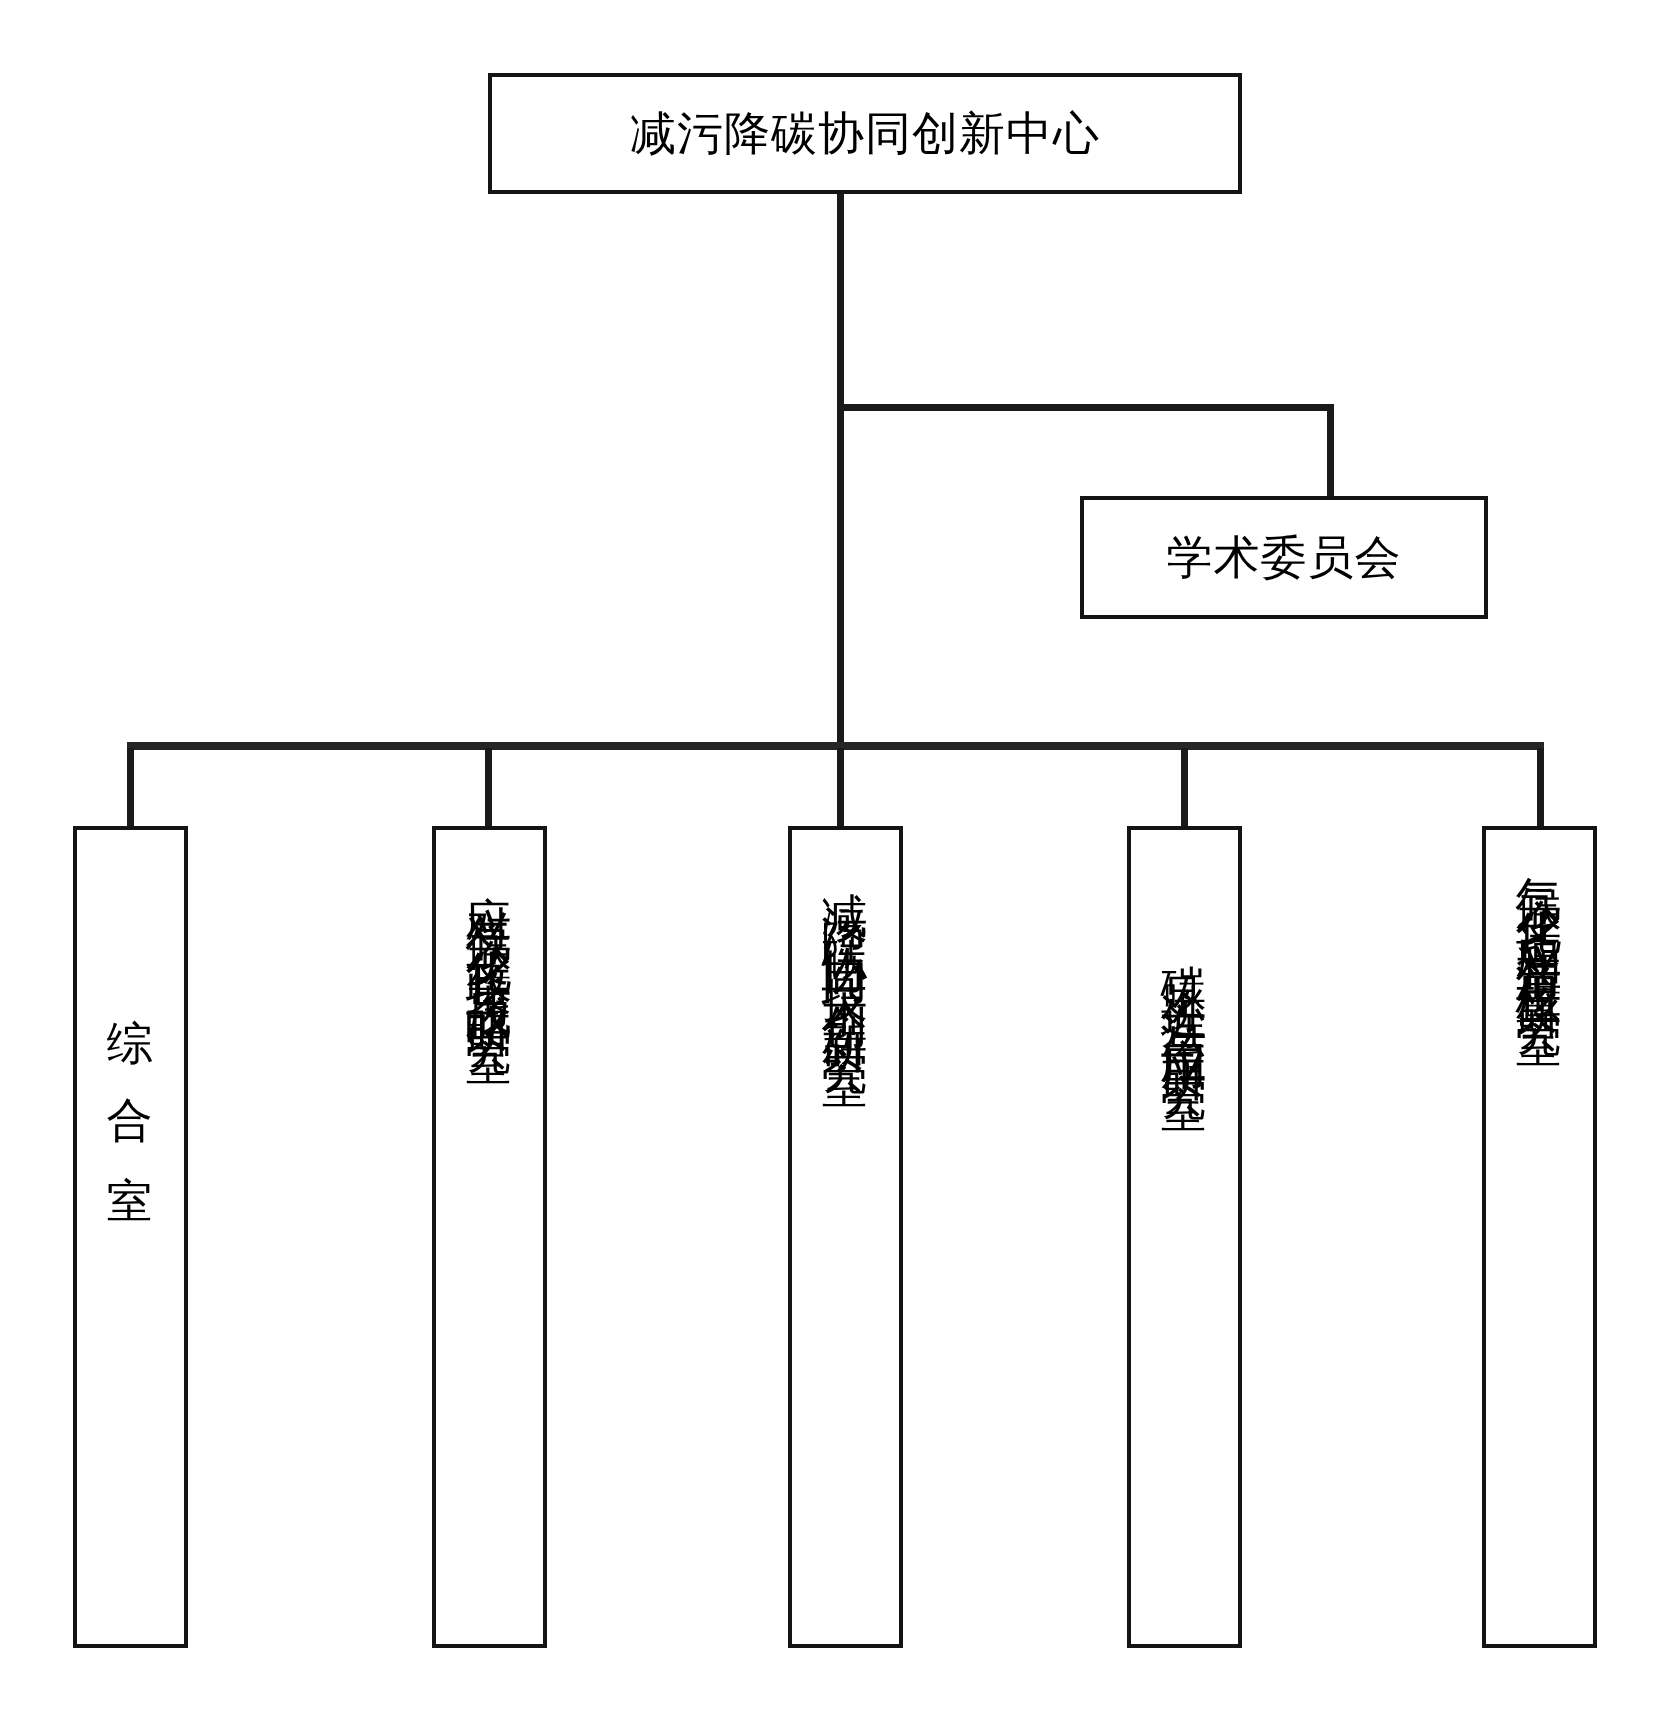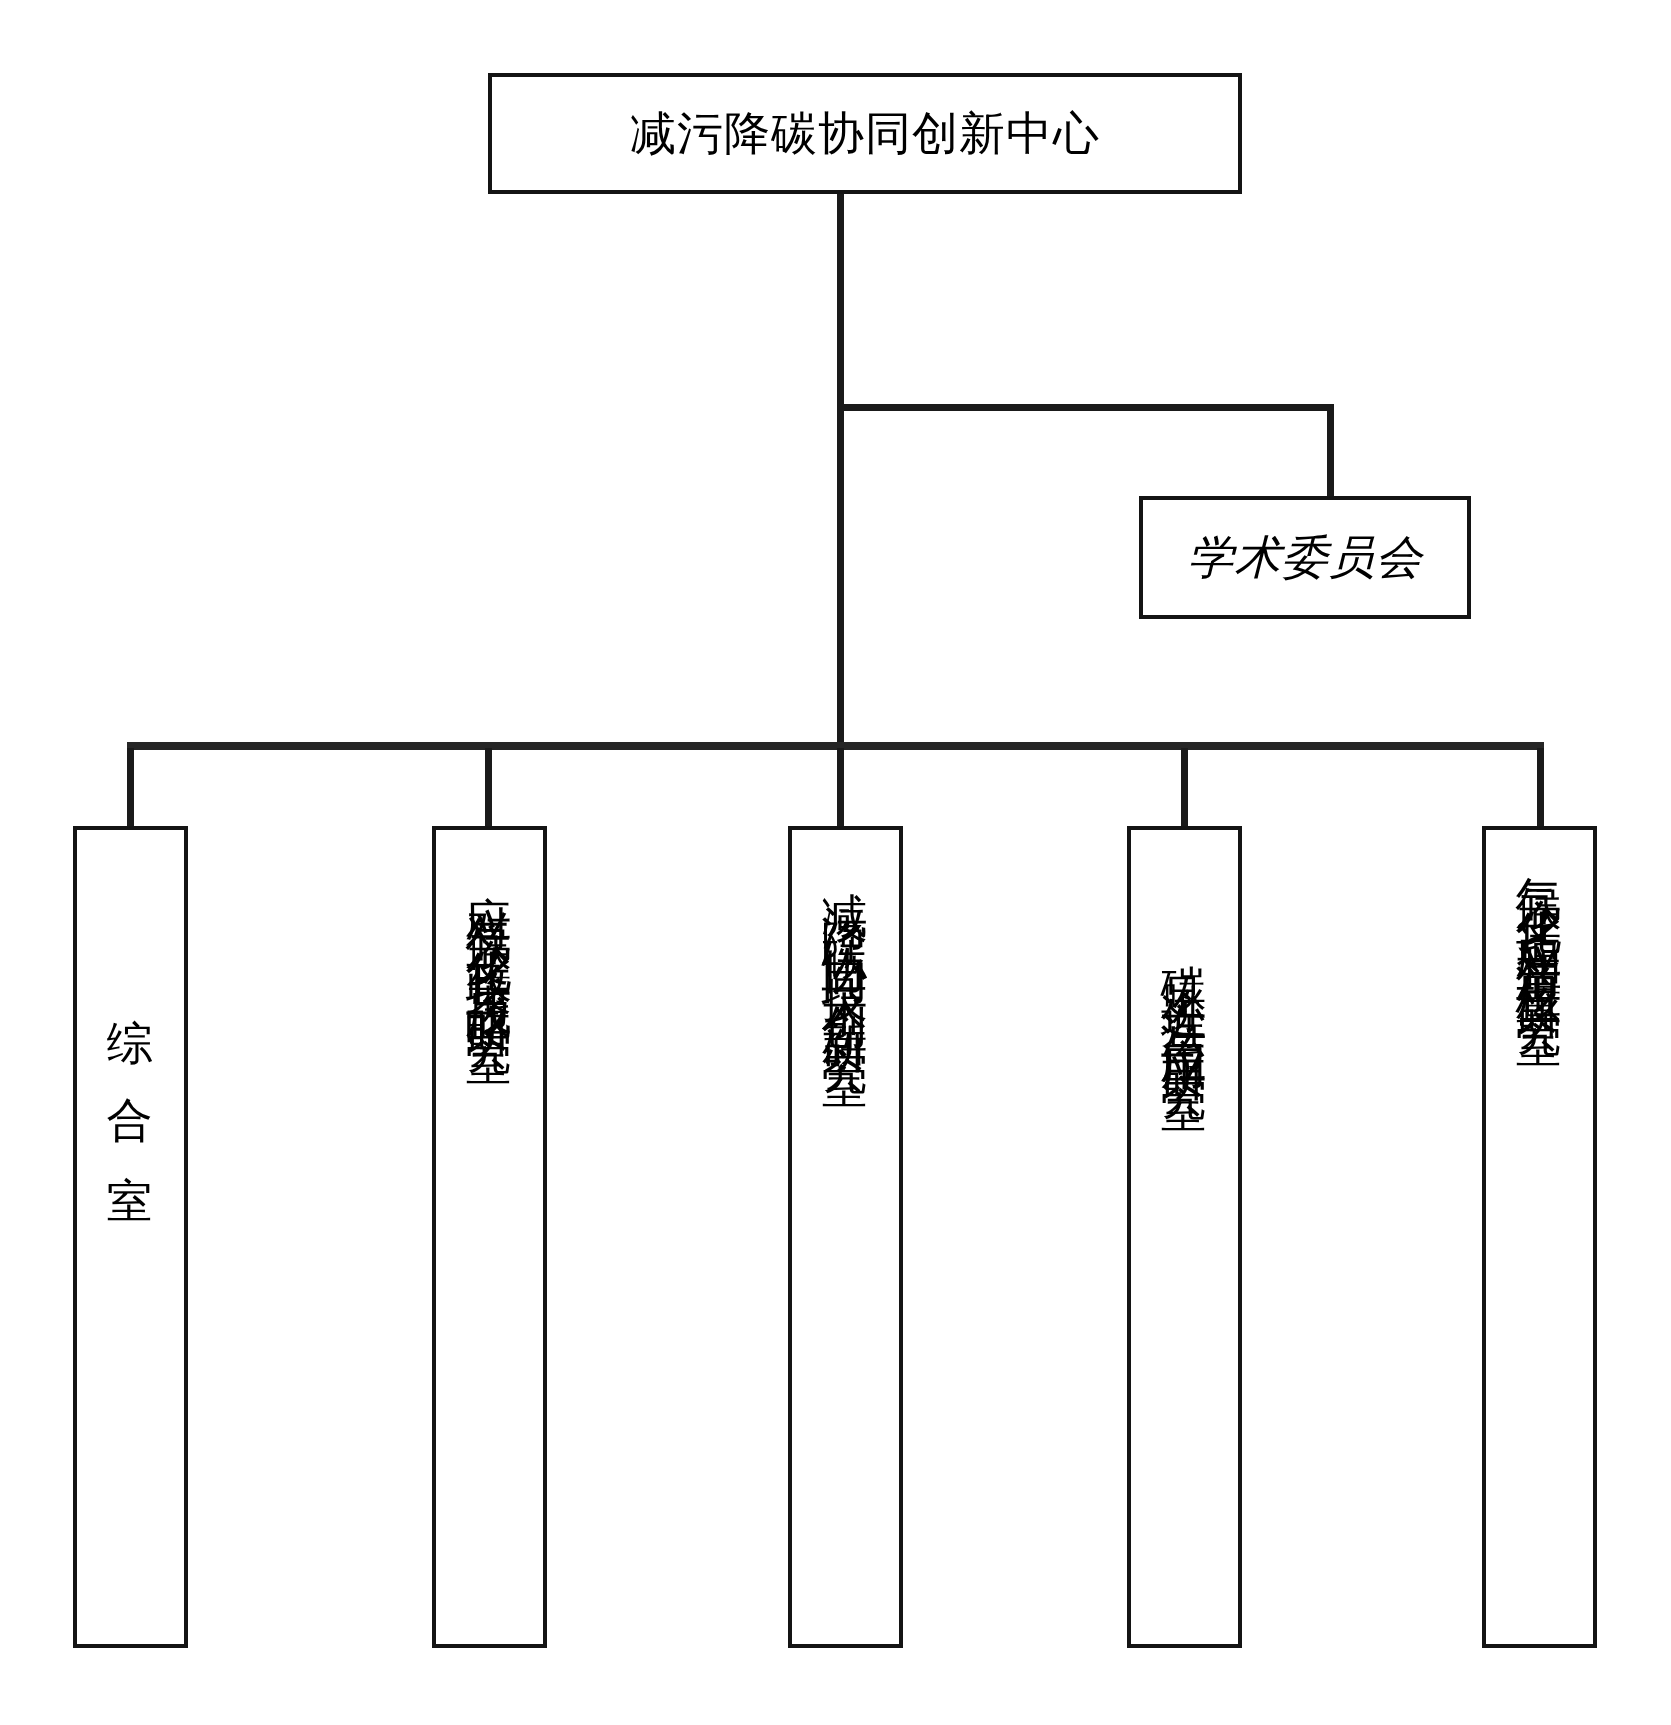--- a/index.html
+++ b/index.html
@@ -27,21 +27,21 @@
   }
   .h-label {
     font-size: 46px;
     letter-spacing: 1px;
     white-space: nowrap;
     color: #000000;
   }
   
   .root-box   { left: 488px; top: 73px;  width: 754px; height: 121px; font-family: Liberation Mono, monospace; }
   
-  .comm-box   { left: 1139px; top: 496px; width: 332px; height: 123px; font-style: italic; }
+  .comm-box   { left: 1080px; top: 496px; width: 408px; height: 123px; }
   
   .dept-box {
     position: absolute;
     top: 826px;
     width: 115px;
     height: 822px;
     background: #ffffff;
     border: 4px solid #141414;
     box-sizing: border-box;
     display: flex;

